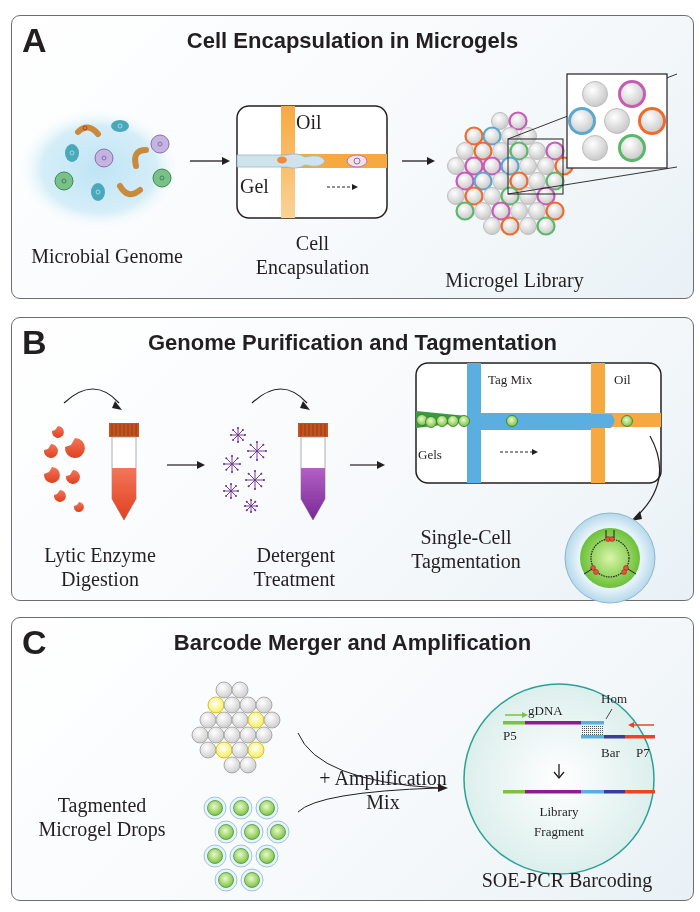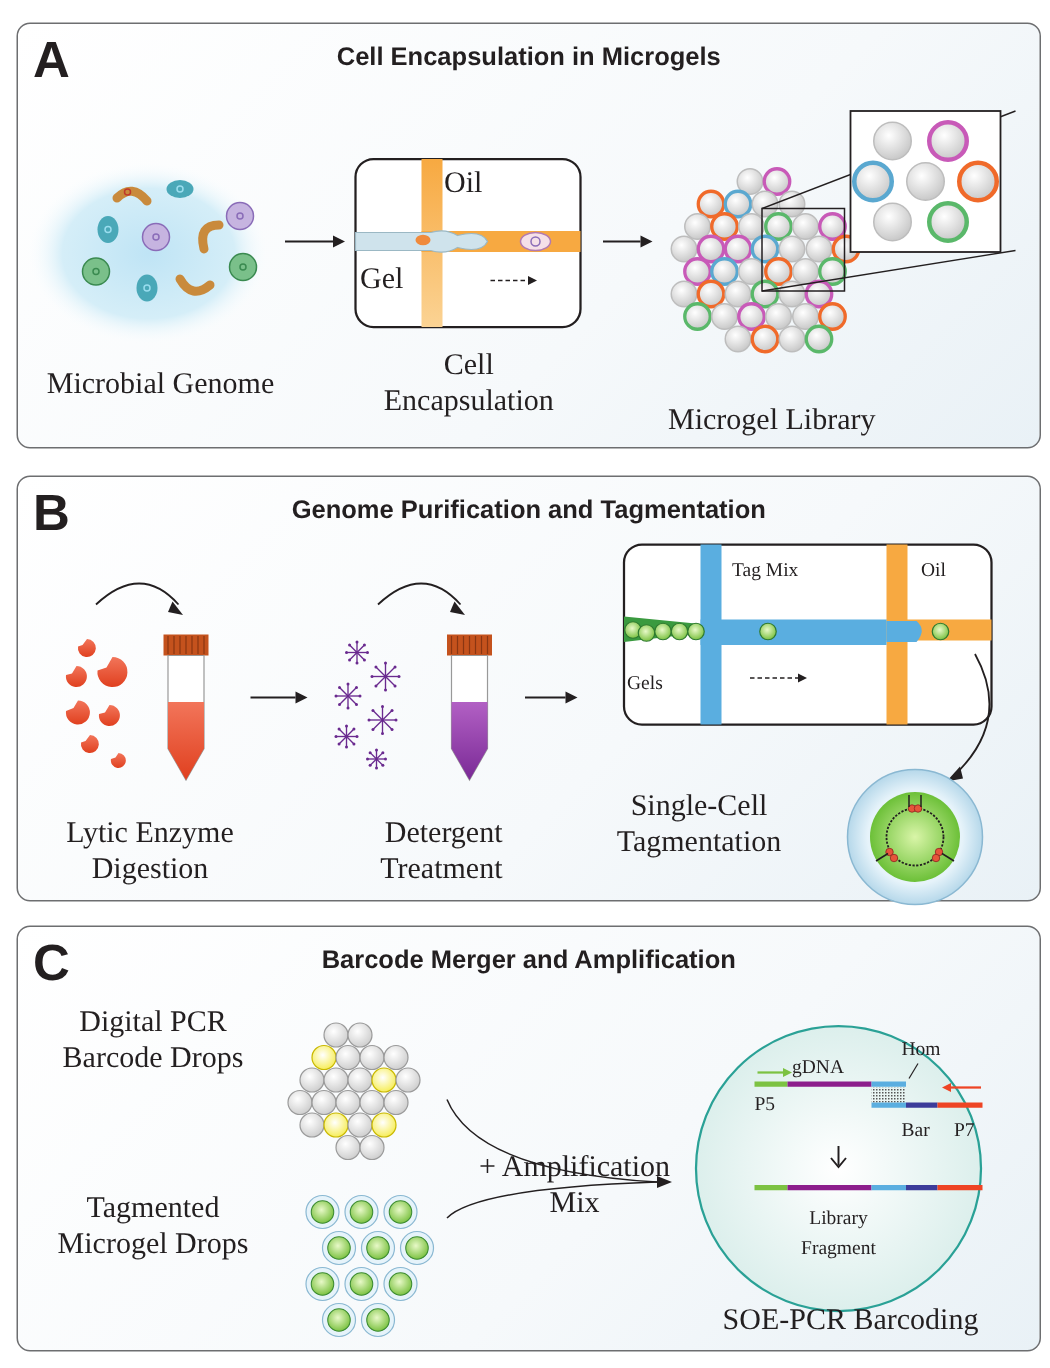--- a/index.html
+++ b/index.html
@@ -3,21 +3,21 @@
 <meta charset="utf-8">
 <style>
   html,body{margin:0;padding:0;background:#ffffff;}
   body{width:700px;height:912px;position:relative;overflow:hidden;font-family:"Liberation Sans",sans-serif;color:#231f20;}
   .panel{position:absolute;left:11px;width:681px;border:1px solid #6d6e70;border-radius:9px;
     background:linear-gradient(135deg,#ffffff 0%,#f6f9fb 60%,#e9f1f6 100%);}
   #panel-a{top:15px;height:282px;}
   #panel-b{top:317px;height:282px;}
   #panel-c{top:617px;height:282px;}
   .letter{position:absolute;left:10px;top:4px;font-weight:bold;font-size:34px;line-height:40px;}
-  .ptitle{position:absolute;left:0;right:0;top:12px;text-align:center;font-weight:bold;font-size:17px;}
+  .ptitle{position:absolute;left:0;right:0;top:12px;text-align:center;font-weight:bold;font-size:22px;}
   .lbl{position:absolute;text-align:center;font-size:20px;line-height:24px;font-family:Liberation Serif, serif;}
   .sm{font-size:13px;line-height:20px;}
   svg{position:absolute;left:0;top:0;overflow:visible;}
 </style>
 </head>
 <body>
 
 <div class="panel" id="panel-a">
   <div class="letter">A</div>
   <div class="ptitle">Cell Encapsulation in Microgels</div>
@@ -520,24 +520,20 @@
       <line x1="547" y1="146" x2="547" y2="159" stroke="#231f20" stroke-width="1.3"></line>
       <polyline points="542,154 547,160 552,154" fill="none" stroke="#231f20" stroke-width="1.3"></polyline>
       <rect x="491" y="172" width="22" height="3.5" fill="#7cc242"></rect>
       <rect x="513" y="172" width="56" height="3.5" fill="#8c1e8c"></rect>
       <rect x="569" y="172" width="23" height="3.5" fill="#5aaee0"></rect>
       <rect x="592" y="172" width="21" height="3.5" fill="#3c3c9a"></rect>
       <rect x="613" y="172" width="30" height="3.5" fill="#ee4424"></rect>
     </g>
   </svg>
 
-  <div class="lbl" style="left:10px;top:51px;width:160px;">
-    <div>Digital PCR</div>
-    <div>Barcode Drops</div>
-  </div>
   <div class="lbl" style="left:10px;top:175px;width:160px;">
     <div>Tagmented</div>
     <div>Microgel Drops</div>
   </div>
   <div class="lbl" style="left:286px;top:148px;width:170px;">
     <div>+ Amplification</div>
     <div>Mix</div>
   </div>
   <div class="lbl" style="left:460px;top:250px;width:190px;">SOE-PCR Barcoding</div>
 

